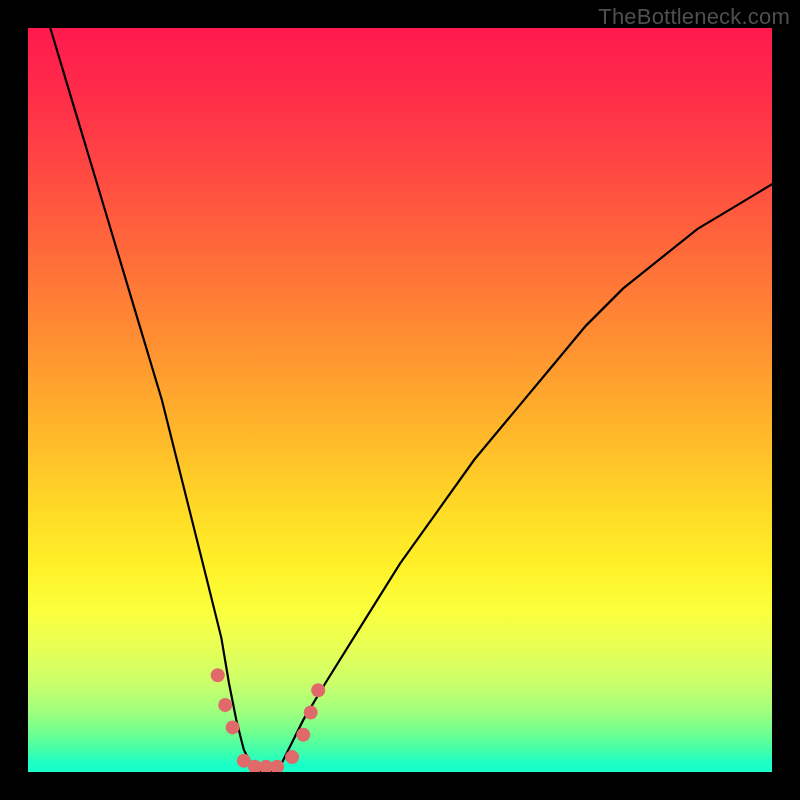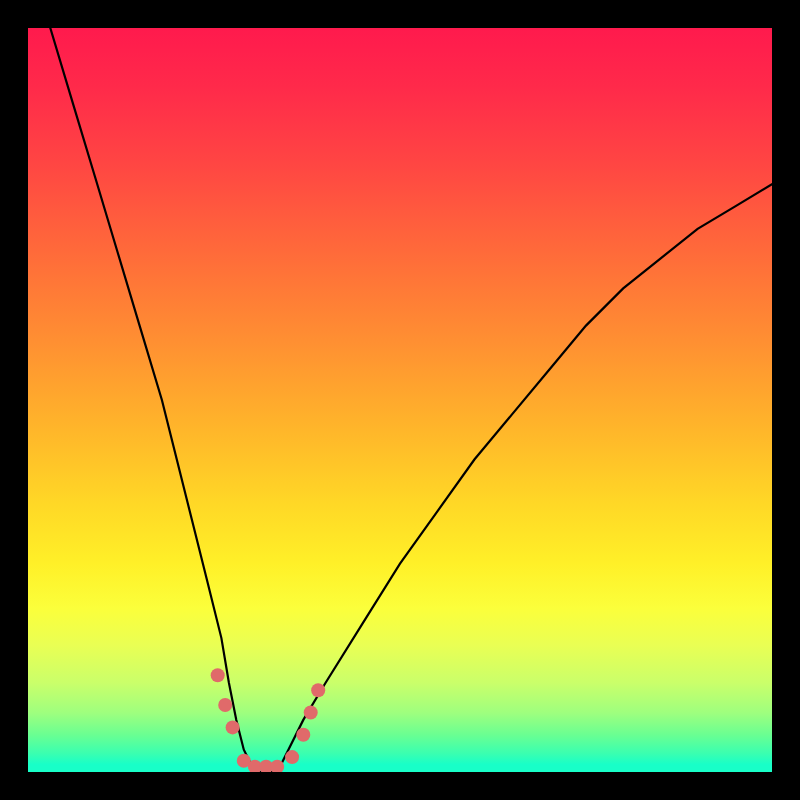--- a/index.html
+++ b/index.html
@@ -90,13 +90,14 @@
           <circle cx="238.1" cy="738.8" r="7" class="marker"></circle>
           <circle cx="249.2" cy="738.8" r="7" class="marker"></circle>
           <circle cx="264.1" cy="729.1" r="7" class="marker"></circle>
           <circle cx="275.3" cy="706.8" r="7" class="marker"></circle>
           <circle cx="282.7" cy="684.5" r="7" class="marker"></circle>
           <circle cx="290.2" cy="662.2" r="7" class="marker"></circle>
         </g>
     </svg>
 
   </div>
+  <div class="watermark">TheBottleneck.com</div>
 </div>
 
 </body></html>

